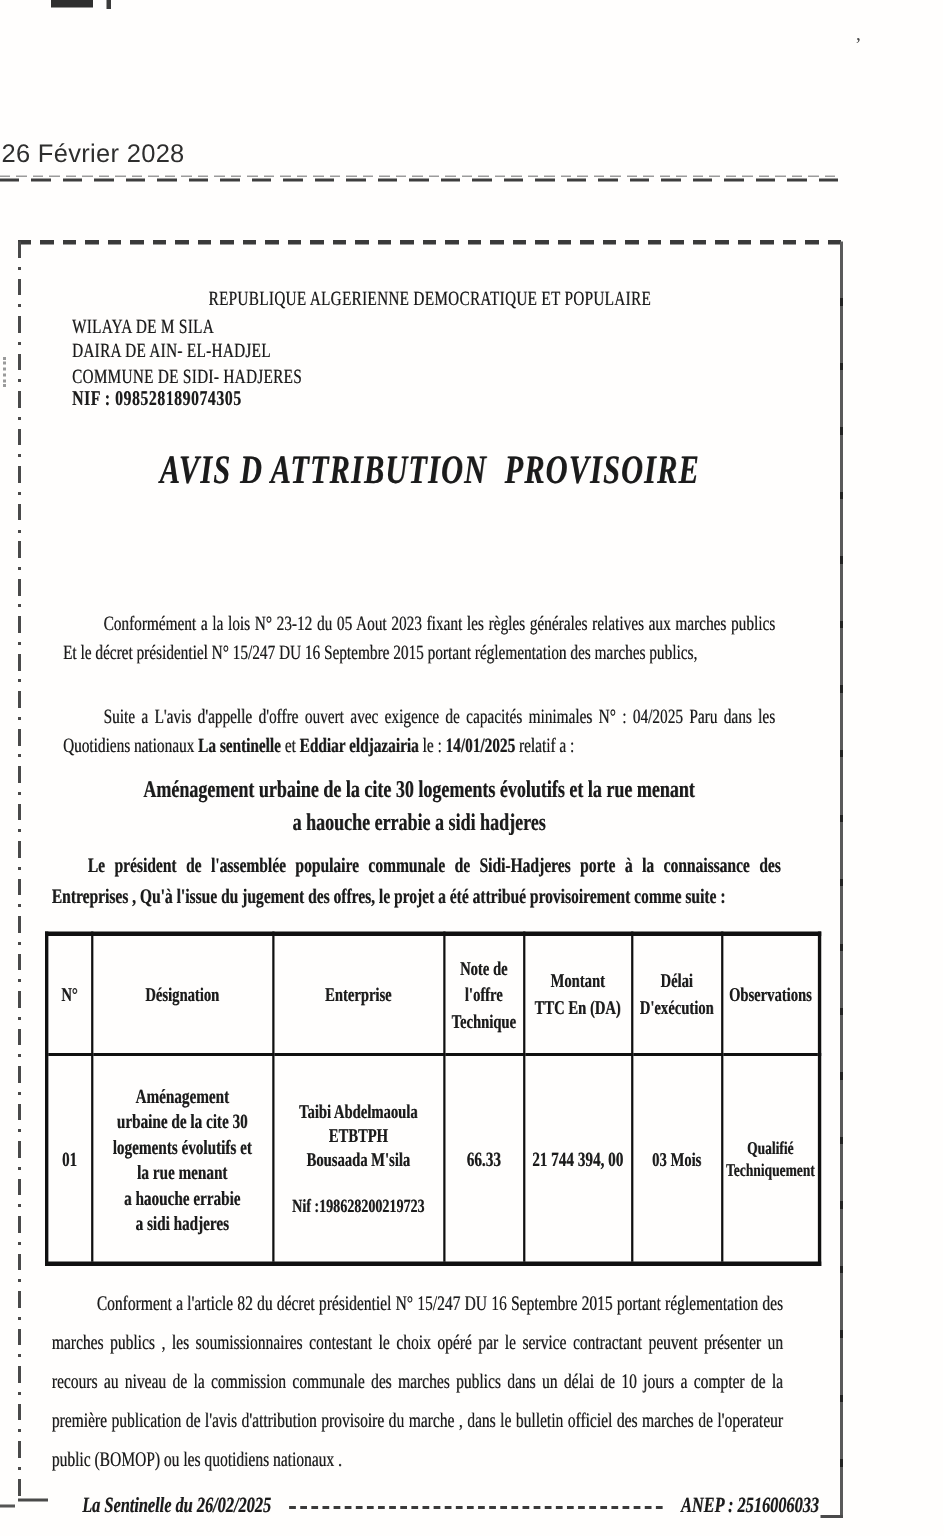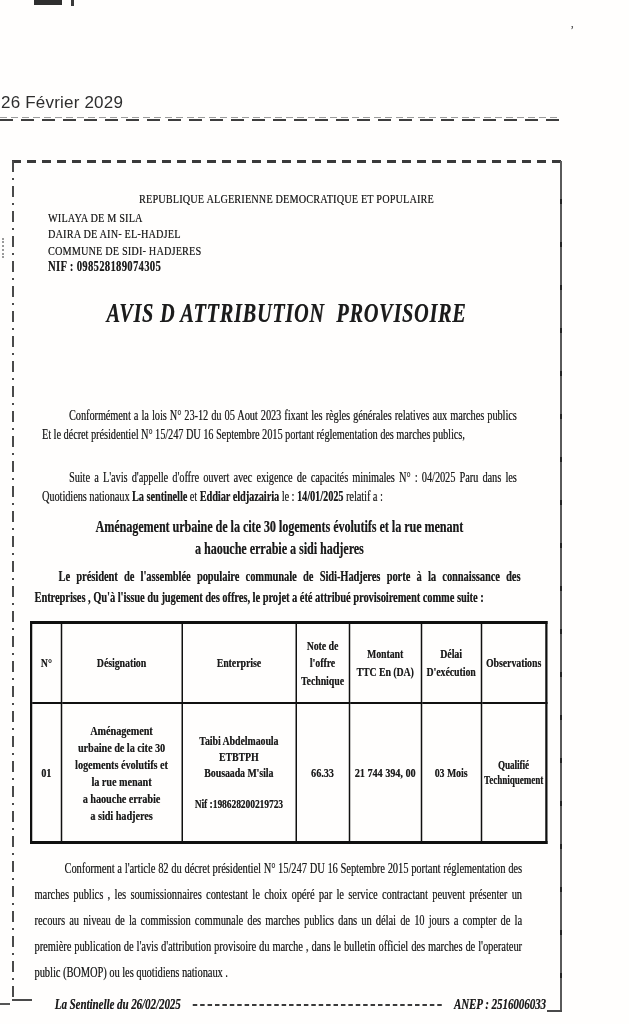--- a/index.html
+++ b/index.html
@@ -87,21 +87,21 @@
 <body>
 
 <div class="page">
 
   <div class="top-mark"></div>
   <div class="top-tick"></div>
   <div class="speck-apostrophe">’</div>
   <div class="left-dots"></div>
   <div class="outside-dash"></div>
 
-  <div class="date-label">26 Février 2029</div>
+  <div class="date-label">26 Février 2028</div>
   <div class="date-rule"></div>
 
   <div class="box-top"></div>
   <div class="box-left"></div>
   <div class="box-right"></div>
   <div class="corner-bl"></div>
   <div class="corner-br"></div>
 
   <div class="doc-content">
 

